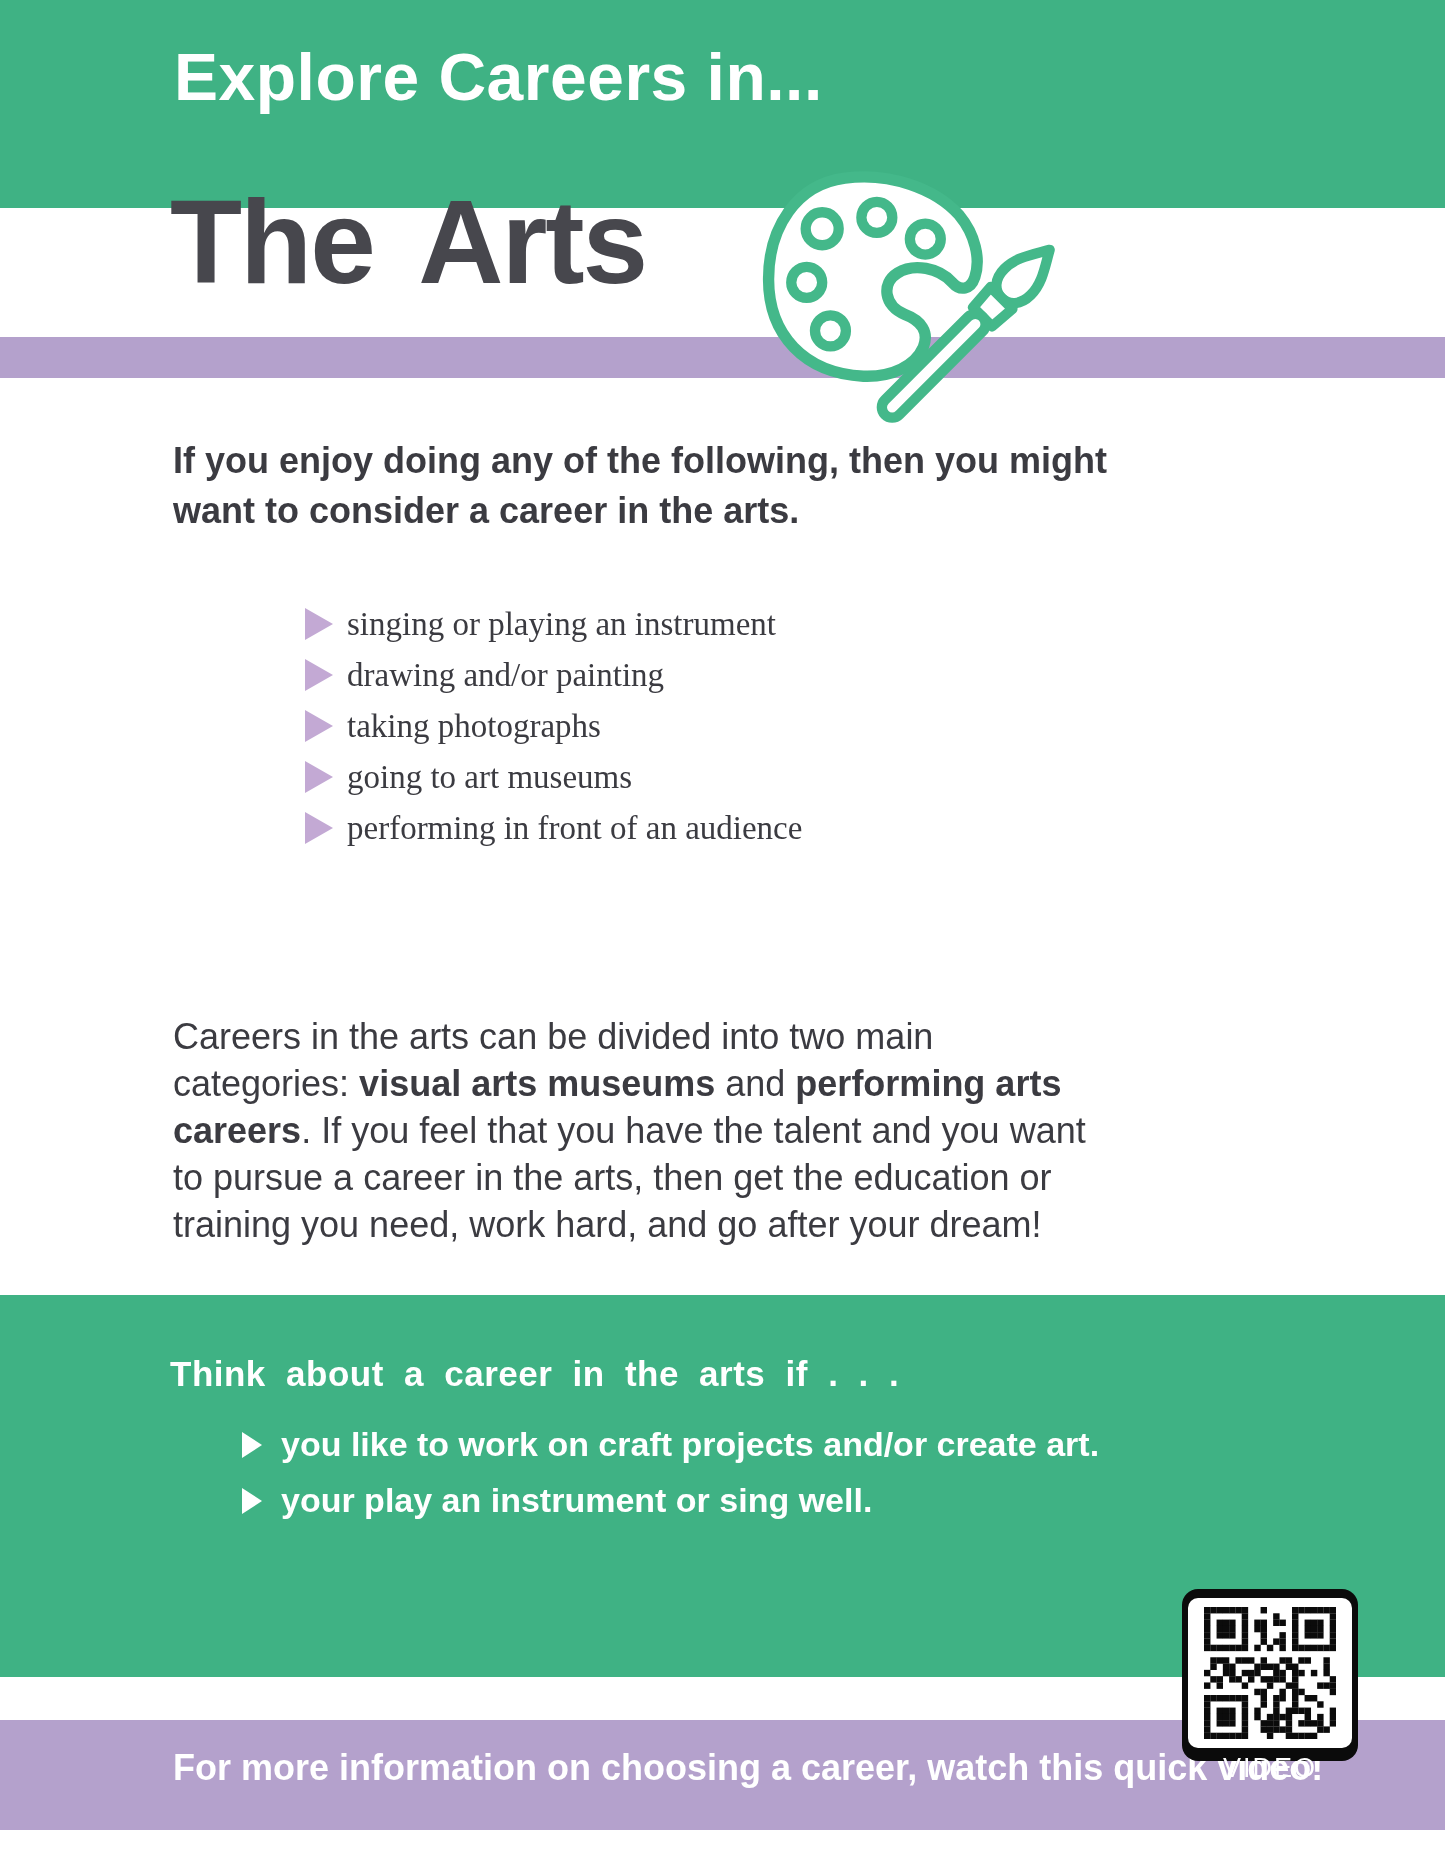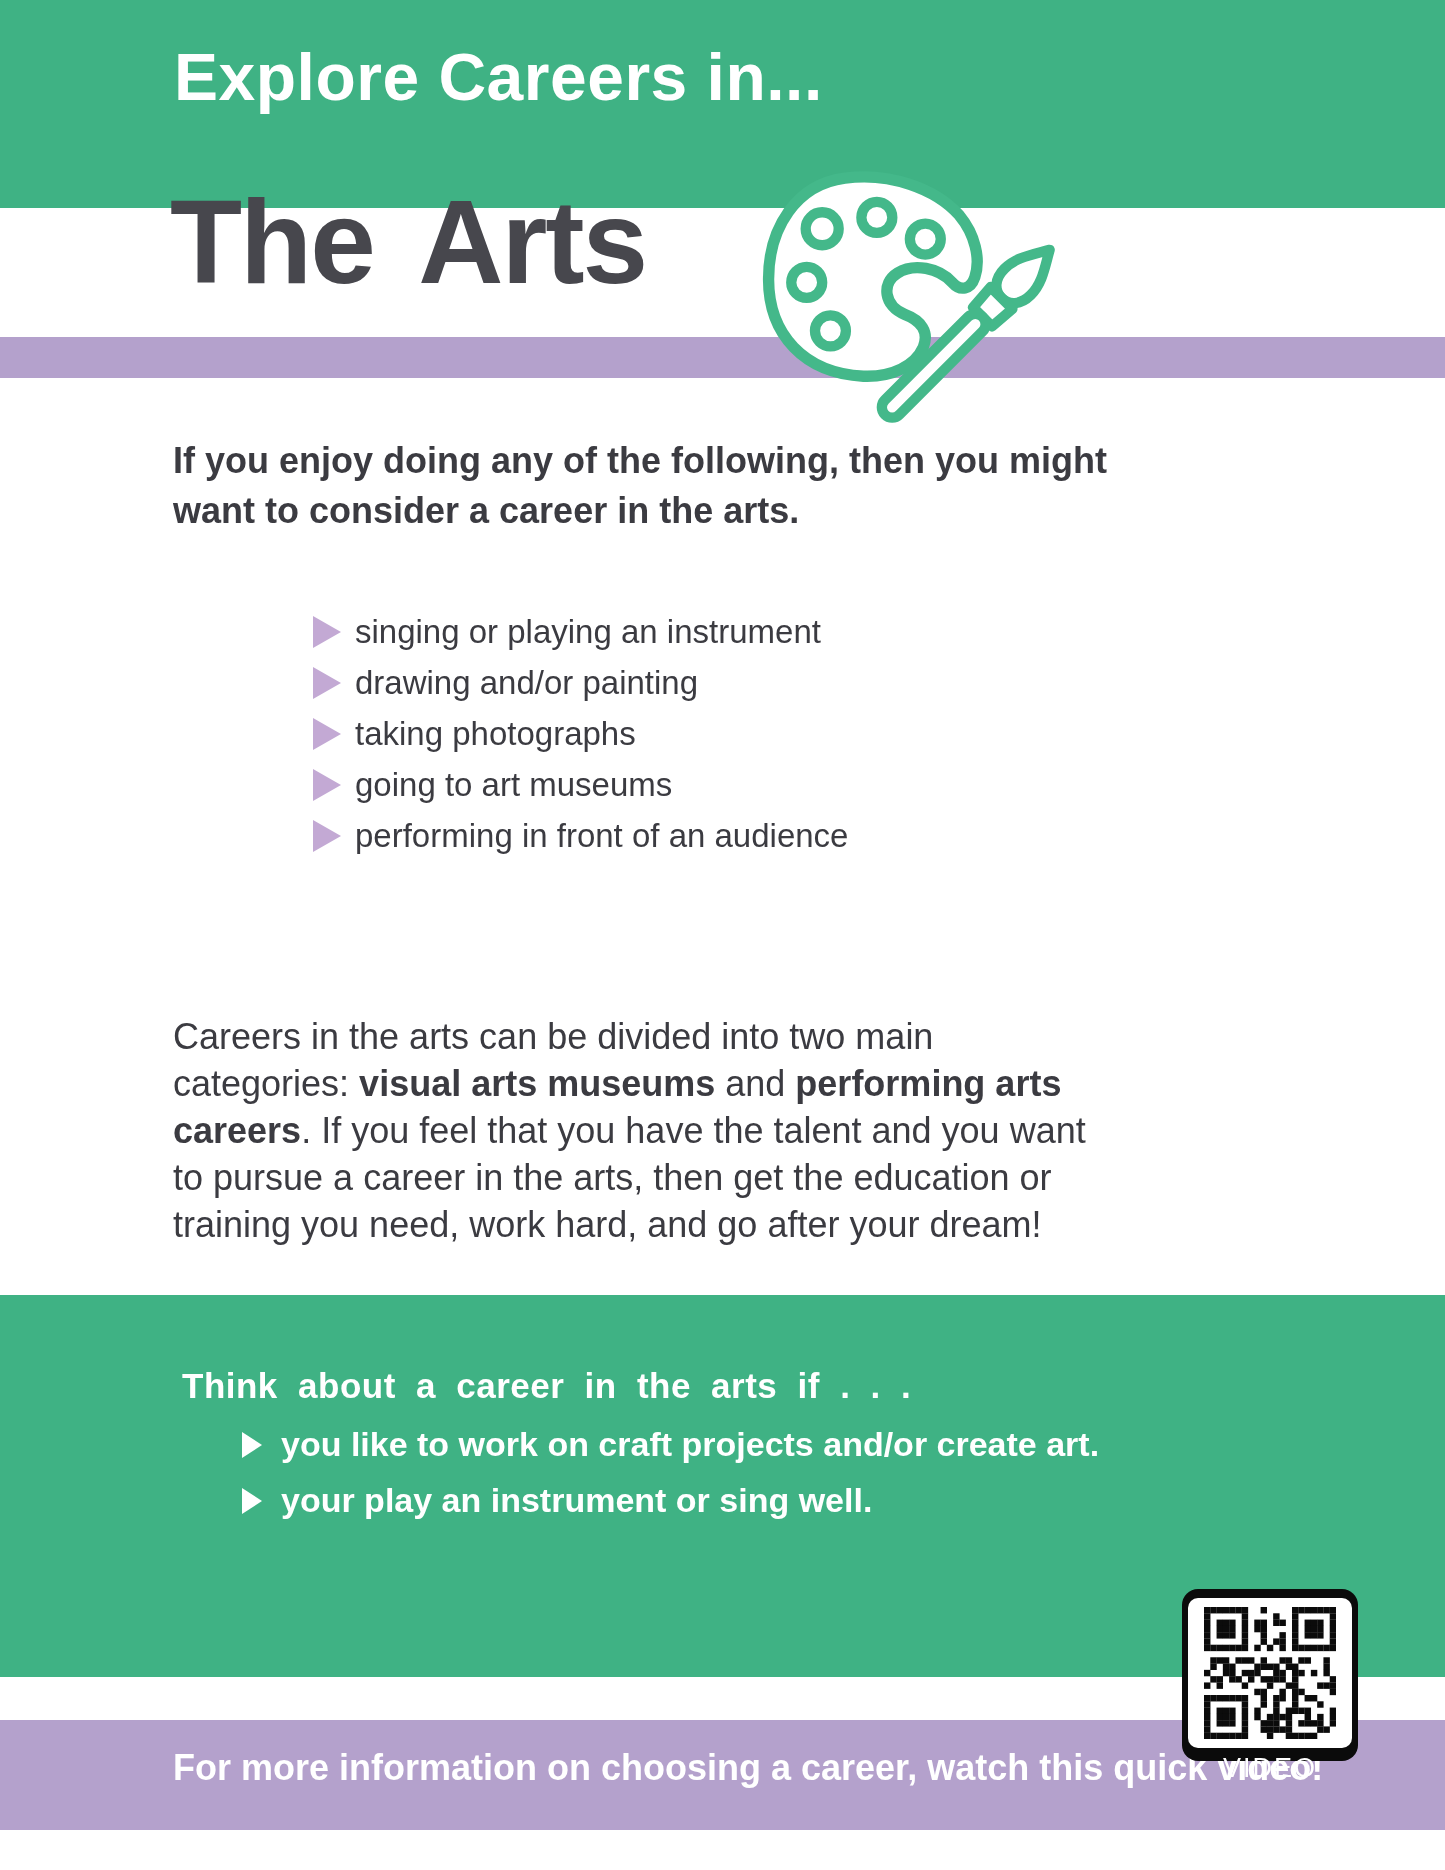--- a/index.html
+++ b/index.html
@@ -25,32 +25,32 @@
   .title{position:absolute;left:170px;top:183px;margin:0;font-size:118px;line-height:1;
     font-weight:bold;color:var(--title-gray);letter-spacing:-2px;word-spacing:18px;}
   
   .stripe{position:absolute;top:337px;left:0;right:0;height:41px;background:var(--purple);}
   
   .palette-svg{position:absolute;left:750px;top:163px;width:330px;height:280px;z-index:2;}
   
   .lead{position:absolute;left:173px;top:436px;width:935px;margin:0;
     font-size:36px;font-weight:bold;line-height:50px;color:var(--dark);}
   
-  .interests{position:absolute;left:305px;top:607px;margin:8px;padding:0;list-style:none;}
+  .interests{position:absolute;left:305px;top:607px;margin:0;padding:0;list-style:none;font-family:Liberation Serif, serif;}
   .interests li{display:flex;align-items:center;height:34px;margin-bottom:17px;
     font-size:33px;color:var(--dark);}
   .tri{flex:none;width:0;height:0;border-left:28px solid var(--lavender);
     border-top:16px solid transparent;border-bottom:16px solid transparent;margin-right:14px;}
   
   .categories{position:absolute;left:173px;top:1013px;width:915px;margin:0;
     font-size:36px;line-height:47px;color:var(--dark);}
   .categories b{font-weight:bold;}
   
   .think{position:absolute;top:1295px;left:0;right:0;height:382px;background:var(--green);color:#fff;}
-  .think-heading{position:absolute;left:170px;top:61px;margin:12px;font-size:35px;line-height:1;
+  .think-heading{position:absolute;left:170px;top:61px;margin:0;font-size:35px;line-height:1;
     font-weight:bold;word-spacing:10px;letter-spacing:0.5px;}
   .think-list{position:absolute;left:205px;top:128px;margin:0;padding:0;list-style:none;}
   .think-list li{display:flex;margin-bottom:13px;font-size:34px;font-weight:bold;line-height:43px;padding-left:37px;}
   .wtri{flex:none;width:0;height:0;border-left:20px solid #fff;
     border-top:13px solid transparent;border-bottom:13px solid transparent;margin:9px 19px 0 0;}
   .think-list .cont{margin-left:-21px;}
   
   .footer-banner{position:absolute;top:1720px;left:0;right:0;height:110px;background:var(--purple);}
   .footer-msg{position:absolute;left:173px;top:27px;margin:0;font-size:36px;
     font-weight:bold;color:#fff;}

